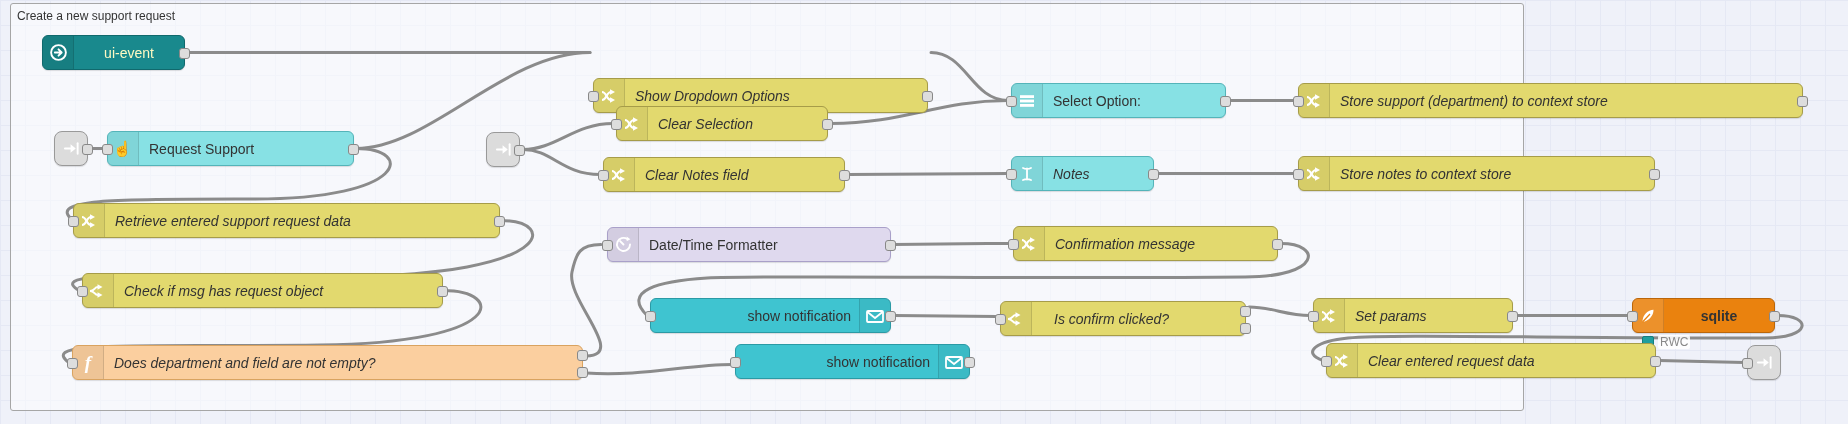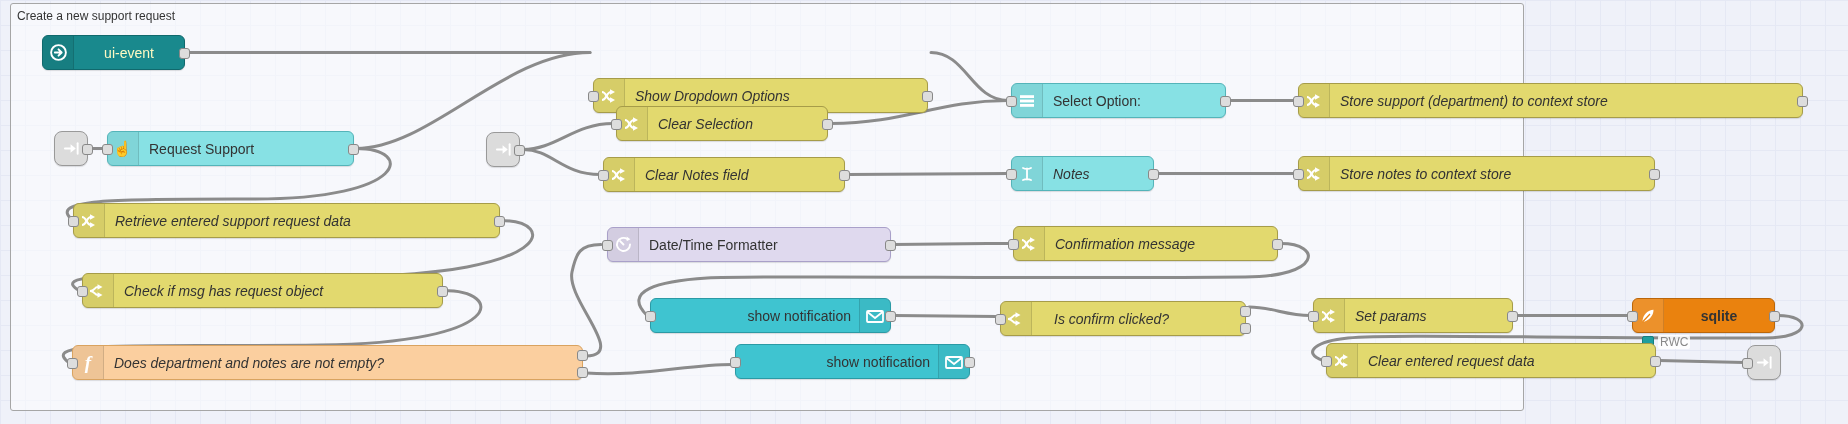--- a/index.html
+++ b/index.html
@@ -348,21 +348,21 @@
 
   <div class="status" style="left:1642px; top:335px;">
     <span class="status-dot"></span>
     <span class="status-text">RWC</span>
   </div>
 
   <div class="node lorange" style="left:72px; top:345px; width:511px;">
     <span class="icon-area">
         <span class="f-glyph">f</span>
       </span>
-    <span class="nlabel italic">Does department and notes are not empty?</span>
+    <span class="nlabel italic">Does department and field are not empty?</span>
     <span class="port pin"></span>
     <span style="position:absolute;width:11px;height:11px;background:#ddd;border:1px solid #888;border-radius:3px;box-sizing:border-box;right:-6px;top:4px;"></span>
     <span style="position:absolute;width:11px;height:11px;background:#ddd;border:1px solid #888;border-radius:3px;box-sizing:border-box;right:-6px;top:21px;"></span>
   </div>
 
   <div class="node tealmed" style="left:735px; top:344px; width:235px;">
     <span class="nlabel rightalign">show notification</span>
     <span class="icon-area right">
       <svg width="20" height="18" viewBox="0 0 20 18">
           <rect x="2" y="4" width="16" height="11" rx="1" fill="none" stroke="#fff" stroke-width="1.8"></rect>

